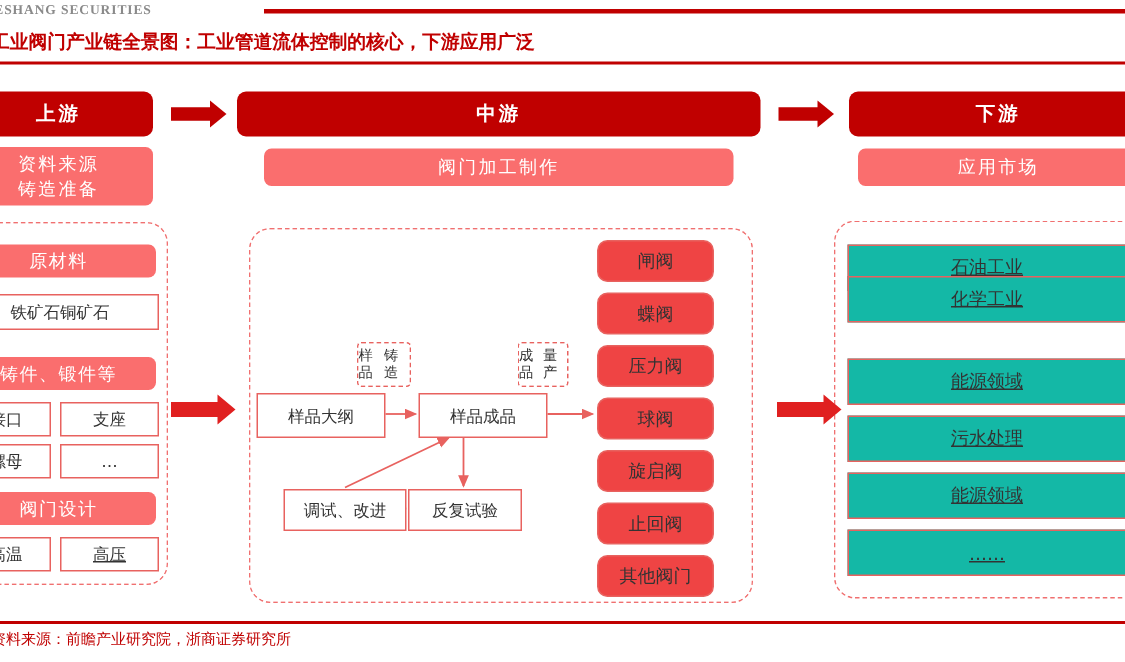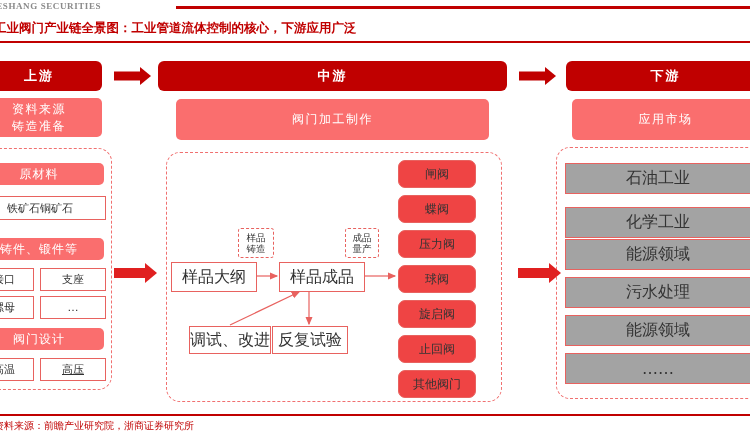--- a/index.html
+++ b/index.html
@@ -82,21 +82,21 @@
   }
   #arrow-body-1{left:114px;top:260px;width:46px;height:26px;}
   #arrow-body-1 .shaft{width:32px;}
   #arrow-body-1 .head{left:31px;}
   #arrow-body-2{left:518px;top:260px;width:46px;height:26px;}
   #arrow-body-2 .shaft{width:32px;}
   #arrow-body-2 .head{left:31px;}
 
   
   .sub-banner{
-    position:absolute;height:41px;border-radius:5px;
+    position:absolute;height:25px;border-radius:5px;
     background:#fa6e6e;color:#fff;
     display:flex;align-items:center;justify-content:center;
     font-size:12px;letter-spacing:1.5px;
   }
   #sub-up{left:-24px;top:98px;width:126px;height:39px;
      line-height:17px;text-align:center;flex-direction:column;}
   #sub-up span{display:block;}
   #sub-mid{left:176px;top:99px;width:313px;}
   #sub-down{left:572px;top:99px;width:187px;}
 
@@ -132,50 +132,50 @@
   #c-cast-4{left:40px;top:296px;width:64px;height:21px;}
 
   #gh-design{left:-26px;top:328px;width:130px;}
   #c-des-1{left:-26px;top:358px;width:58px;height:21px;}
   #c-des-2{left:40px;top:358px;width:64px;height:21px;text-decoration:underline;}
 
   
   .proc-box{
     position:absolute;border:1.4px solid #e8625f;background:#fff;
     color:#333;display:flex;align-items:center;justify-content:center;
-    font-size:16px;white-space:nowrap;
+    font-size:11px;white-space:nowrap;
   }
   #p-outline{left:171px;top:262px;width:84px;height:28px;}
   #p-sample{left:279px;top:262px;width:84px;height:28px;}
   #p-test{left:272px;top:326px;width:74px;height:26px;}
   #p-adjust{left:189px;top:326px;width:80px;height:26px;}
 
   .tag-box{
     position:absolute;border:1.2px dashed #e8625f;background:#fff;
-    color:#333;display:flex;flex-direction:column;
+    color:#333;display:flex;flex-direction:row;
     align-items:center;justify-content:center;
     font-size:9.5px;line-height:11px;border-radius:3px;
   }
   #t-cast{left:238px;top:228px;width:34px;height:28px;}
   #t-mass{left:345px;top:228px;width:32px;height:28px;}
 
   
   .valve-pill{
     position:absolute;left:398px;width:76px;height:26px;
     border:1.3px solid #e8625f;border-radius:7px;background:#ef4444;
     color:#333;display:flex;align-items:center;justify-content:center;
     font-size:12px;white-space:nowrap;
   }
 
   
   .down-cell{
     position:absolute;left:565px;width:184px;height:29px;
-    border:1.3px solid #e8625f;background:#a3a3a3;color:#333;
-    display:flex;align-items:center;justify-content:center;
-    font-size:16px;white-space:nowrap;
+    border:1.3px solid #e8625f;background:#14b8a6;color:#333;
+    display:flex;align-items:center;justify-content:center;
+    font-size:12px;white-space:nowrap;text-decoration:underline;
   }
 
   
   #connectors{position:absolute;left:0;top:0;width:750px;height:441px;
     pointer-events:none;}
 </style>
 </head>
 <body>
 
 <div id="brand">ZHESHANG SECURITIES</div>
@@ -263,20 +263,20 @@
 
 <div class="valve-pill" style="top:160px">闸阀</div>
 <div class="valve-pill" style="top:195px">蝶阀</div>
 <div class="valve-pill" style="top:230px">压力阀</div>
 <div class="valve-pill" style="top:265px">球阀</div>
 <div class="valve-pill" style="top:300px">旋启阀</div>
 <div class="valve-pill" style="top:335px">止回阀</div>
 <div class="valve-pill" style="top:370px">其他阀门</div>
 
 <div class="down-cell" style="top:163px">石油工业</div>
-<div class="down-cell" style="top:207px">化学工业</div>
+<div class="down-cell" style="top:184px">化学工业</div>
 <div class="down-cell" style="top:239px">能源领域</div>
 <div class="down-cell" style="top:277px">污水处理</div>
 <div class="down-cell" style="top:315px">能源领域</div>
 <div class="down-cell" style="top:353px">……</div>
 
 <div id="footer-rule"></div>
 <div id="footer">资料来源：前瞻产业研究院，浙商证券研究所</div>
 
 </body></html>

